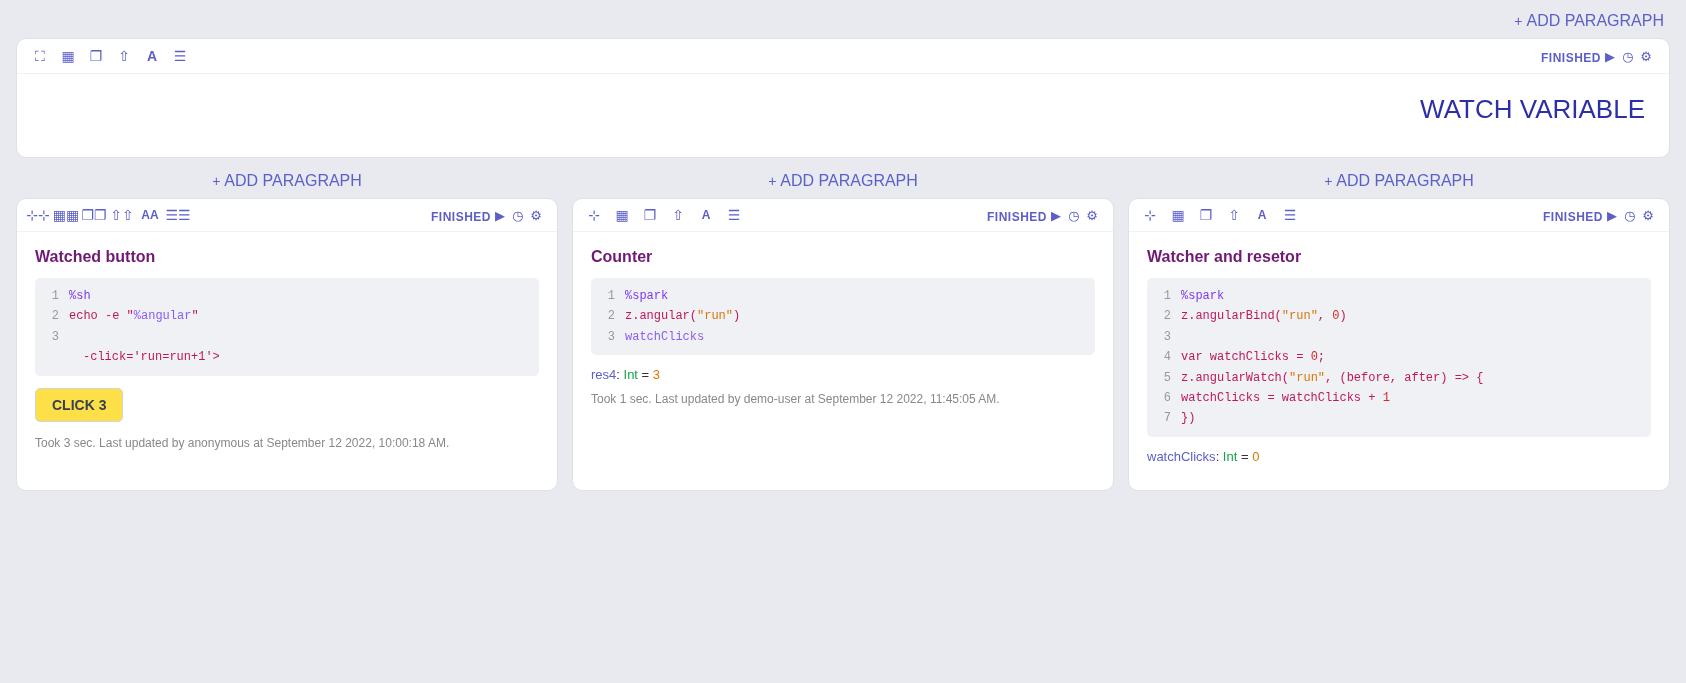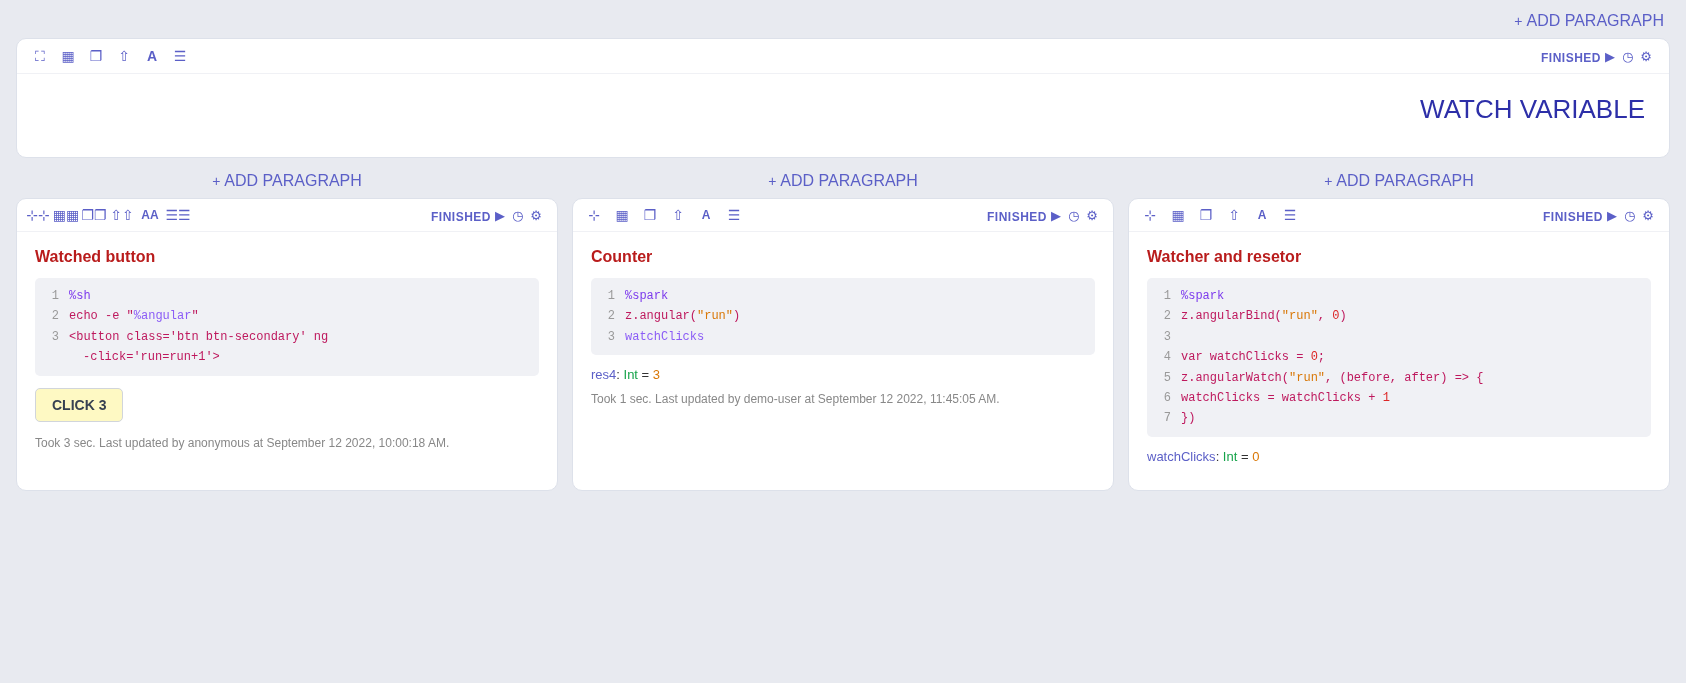--- a/index.html
+++ b/index.html
@@ -140,21 +140,21 @@
       border-bottom: 1px solid #f0f1f5;
     }
 
     .sub-card-body {
       padding: 16px 18px 18px;
     }
 
     .sub-title {
       font-size: 16px;
       font-weight: 700;
-      color: #b91c1c;
+      color: #701a75;
       margin-bottom: 12px;
     }
 
     
     .code-block {
       background: #f0f1f5;
       border-radius: 5px;
       padding: 8px 10px;
       font-family: 'Courier New', Courier, monospace;
       font-size: 12px;
@@ -175,21 +175,21 @@
       user-select: none;
     }
     .code-purple { color: #7c3aed; }
     .code-blue { color: #8b5cf6; }
     .code-orange { color: #d97706; }
     .code-red { color: #dc2626; }
     .code-dark { color: #be185d; }
 
     
     .click-button {
-      background: #fef9c3;
+      background: #fde047;
       border: 1px solid #d1d5db;
       border-radius: 5px;
       padding: 8px 16px;
       font-size: 14px;
       font-weight: 700;
       color: #374151;
       cursor: pointer;
       display: inline-block;
       margin-bottom: 12px;
     }
@@ -287,21 +287,20 @@
           <div class="code-line">
             <span class="line-num">1</span>
             <span class="code-purple">%sh</span>
           </div>
           <div class="code-line">
             <span class="line-num">2</span>
             <span><span class="code-dark">echo -e </span><span class="code-dark">"</span><span class="code-blue">%angular</span><span class="code-dark">"</span></span>
           </div>
           <div class="code-line">
             <span class="line-num">3</span>
-            <span class="code-dark">&lt;button class='btn btn-secondary' ng</span>
           </div>
           <div class="code-line">
             <span class="line-num"></span>
             <span class="code-dark" style="padding-left:14px;">-click='run=run+1'&gt;</span>
           </div>
         </div>
         <button class="click-button">CLICK 3</button>
         <div class="card-footer-meta">Took 3 sec. Last updated by anonymous at September 12 2022, 10:00:18 AM.</div>
       </div>
     </div>

